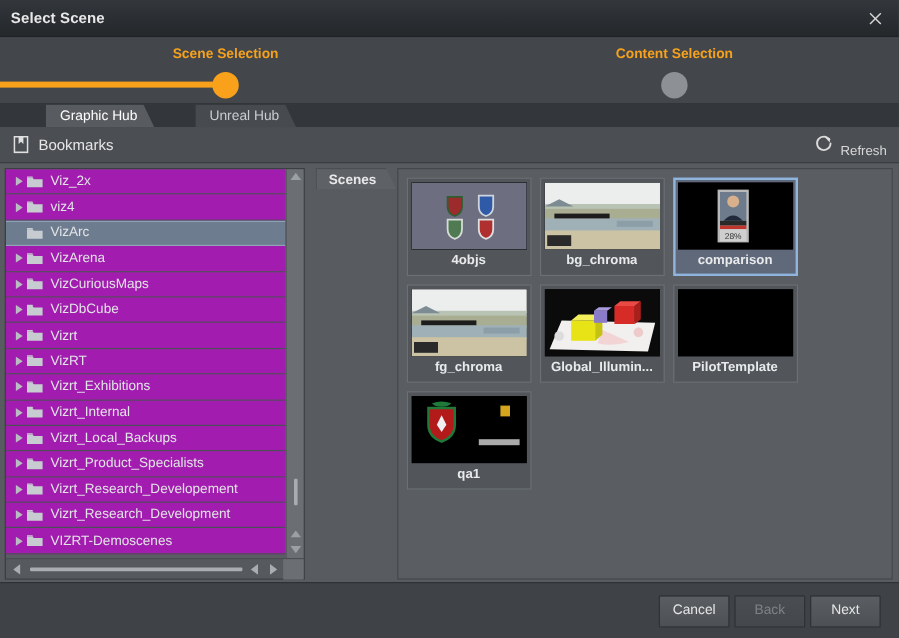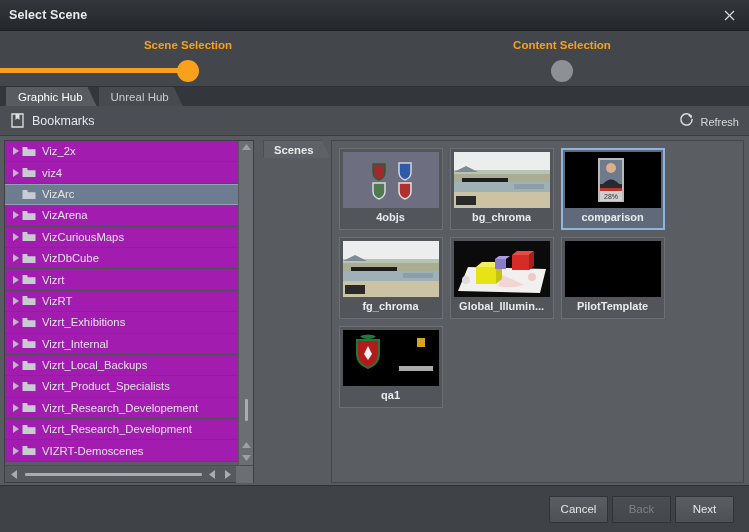--- a/index.html
+++ b/index.html
@@ -91,20 +91,21 @@
     height: 19px;
     padding: 0 14px 0 12px;
     display: flex; align-items: center;
     font-size: 11.5px;
     color: #c9cdd1;
     background: #474b4f;
     position: relative;
     cursor: pointer;
     margin-right: 2px;
     clip-path: polygon(0 0, calc(100% - 9px) 0, 100% 100%, 0 100%);
+    margin-left: 32px;
   }
   .hubtab.active { background: #585c60; color: #ffffff; }
 
   
   .body {
     flex: 1 1 auto;
     display: flex;
     flex-direction: column;
     background: #585c60;
     min-height: 0;
@@ -123,21 +124,21 @@
   .bookmarks-bar .bm-icon {
     width: 15px; height: 16px;
     margin-right: 7px;
     display:flex;align-items:center;justify-content:center;
   }
   .bookmarks-bar .bm-label {
     color: #e6e6e6; font-size: 12.5px; font-weight: normal;
   }
   .refresh-btn {
     position: absolute; right: 10px; top: 6px;
-    display: flex; align-items: center; gap: 6px;
+    display: flex; align-items: flex-end; gap: 6px;
     cursor: pointer;
   }
   .refresh-btn .rf-label { color: #d8d8d8; font-size: 11px; }
 
   
   .columns {
     flex: 1 1 auto;
     display: flex;
     min-height: 0;
     padding: 4px 2px 2px 2px;

